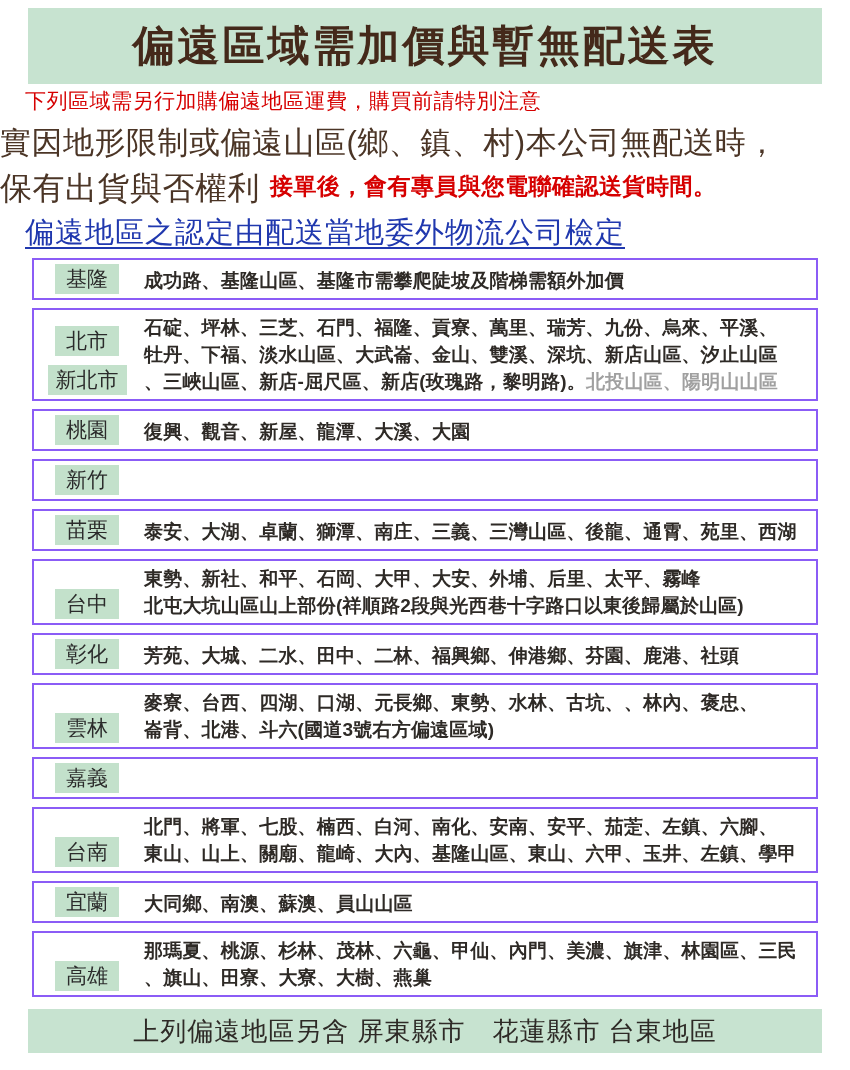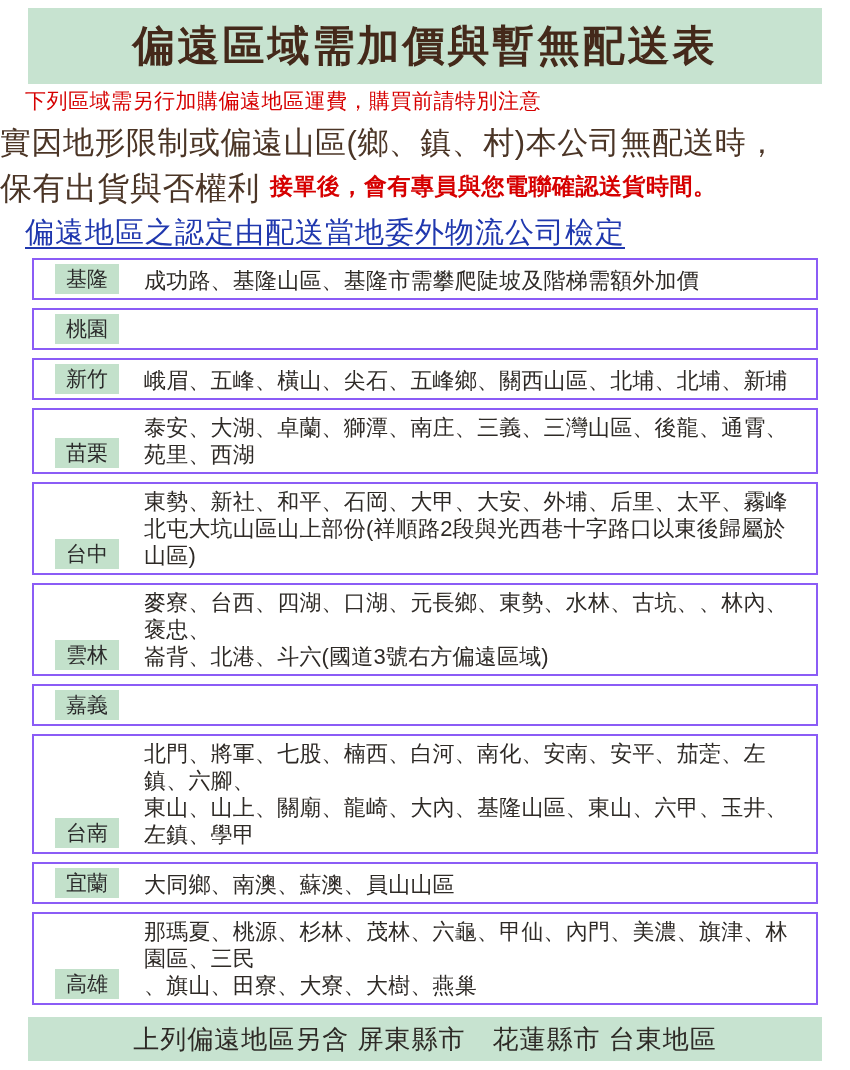--- a/index.html
+++ b/index.html
@@ -72,25 +72,26 @@
     color:#2b2b2b;
     font-size:21px;
     line-height:24px;
     padding:3px 8px;
     min-width:64px;
     text-align:center;
     white-space:nowrap;
   }
   .rtext {
     margin-left:14px;
-    font-size:22px;
+    font-size:19px;
     line-height:27px;
     white-space:pre-line;
     color:#2e2a26;
     letter-spacing:0.2px;
+    font-weight:bold;
   }
   .gray { color:#a0a0a0; }
 
   
   .footer-bar {
     margin:12px 28px 0 28px;
     height:44px;
     background:#c7e3d0;
     display:flex; align-items:center; justify-content:center;
   }
@@ -119,49 +120,64 @@
 
   <div class="rtable">
 
     <div class="row">
       <div class="labels">
         <div class="label">基隆</div>
       </div>
       <div class="rtext"><span>成功路、基隆山區、基隆市需攀爬陡坡及階梯需額外加價</span></div>
     </div>
 
+    <div class="row">
+      <div class="labels">
+        <div class="label">北市</div>
+        <div class="label">新北市</div>
+      </div>
+      <div class="rtext"><span>石碇、坪林、三芝、石門、福隆、貢寮、萬里、瑞芳、九份、烏來、平溪、
+牡丹、下福、淡水山區、大武崙、金山、雙溪、深坑、新店山區、汐止山區
+、三峽山區、新店-屈尺區、新店(玫瑰路，黎明路)。</span><span class="gray">北投山區、陽明山山區</span></div>
+    </div>
 
     <div class="row">
       <div class="labels">
         <div class="label">桃園</div>
       </div>
+      <div class="rtext"><span>復興、觀音、新屋、龍潭、大溪、大園</span></div>
     </div>
 
     <div class="row">
       <div class="labels">
         <div class="label">新竹</div>
       </div>
-      <div class="rtext"><span>峨眉、五峰、橫山、尖石、五峰鄉、關西山區、北埔、北埔、新埔</span></div>
     </div>
 
     <div class="row">
       <div class="labels">
         <div class="label">苗栗</div>
       </div>
       <div class="rtext"><span>泰安、大湖、卓蘭、獅潭、南庄、三義、三灣山區、後龍、通霄、苑里、西湖</span></div>
     </div>
 
     <div class="row">
       <div class="labels">
         <div class="label">台中</div>
       </div>
       <div class="rtext"><span>東勢、新社、和平、石岡、大甲、大安、外埔、后里、太平、霧峰
 北屯大坑山區山上部份(祥順路2段與光西巷十字路口以東後歸屬於山區)</span></div>
     </div>
 
+    <div class="row">
+      <div class="labels">
+        <div class="label">彰化</div>
+      </div>
+      <div class="rtext"><span>芳苑、大城、二水、田中、二林、福興鄉、伸港鄉、芬園、鹿港、社頭</span></div>
+    </div>
 
 
     <div class="row">
       <div class="labels">
         <div class="label">雲林</div>
       </div>
       <div class="rtext"><span>麥寮、台西、四湖、口湖、元長鄉、東勢、水林、古坑、、林內、褒忠、
 崙背、北港、斗六(國道3號右方偏遠區域)</span></div>
     </div>
 

